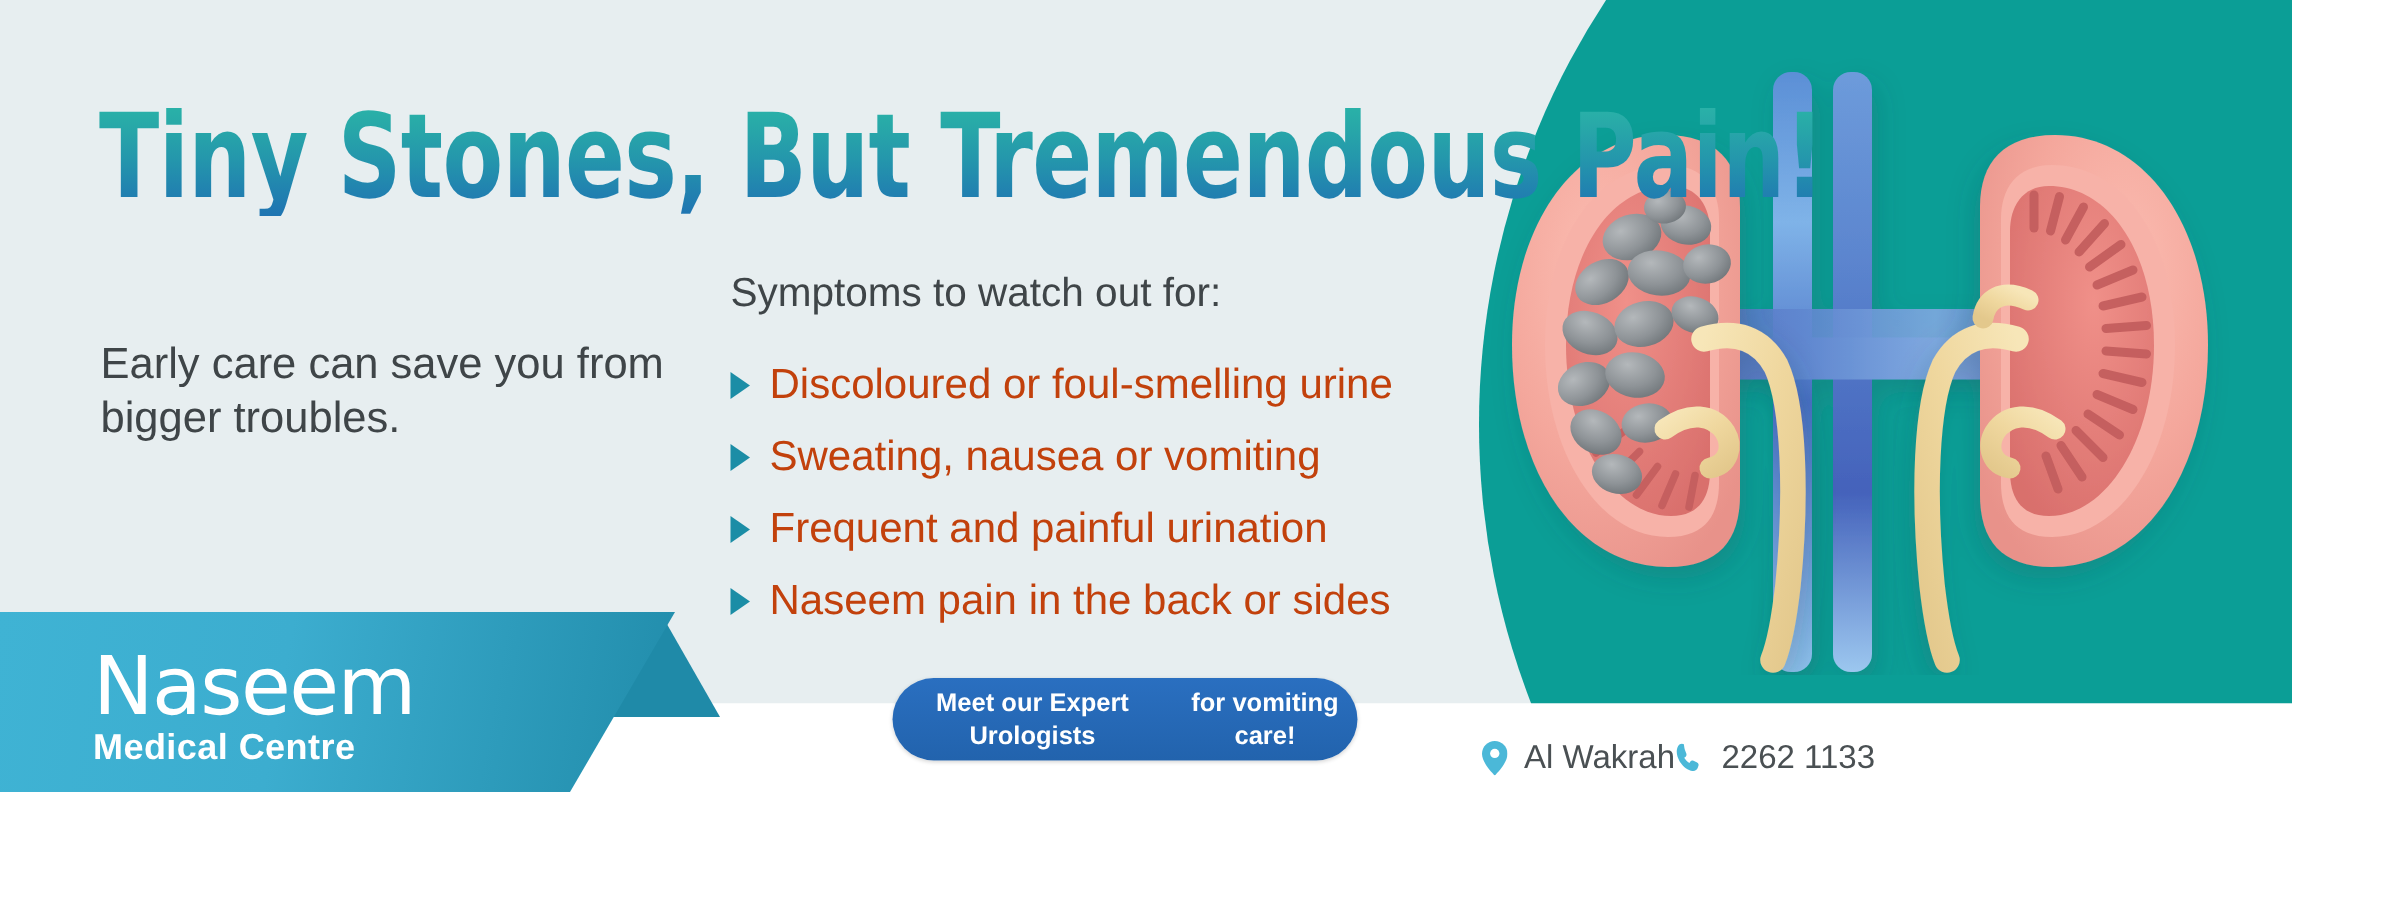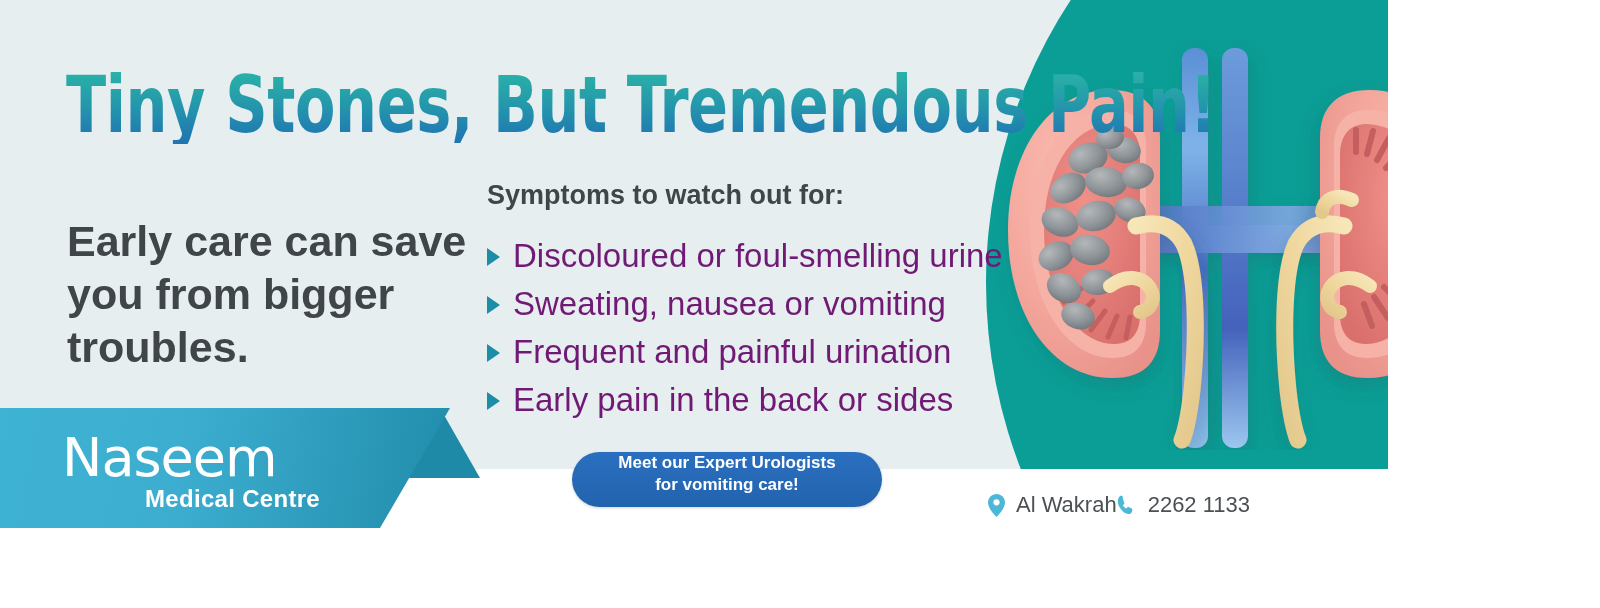--- a/index.html
+++ b/index.html
@@ -4,21 +4,21 @@
 <style>
   * { margin:0; padding:0; box-sizing:border-box; }
   html, body {
     width:1600px; height:608px;
     background:#ffffff;
     font-family:"Liberation Sans", sans-serif;
     overflow:hidden;
   }
   #banner {
     position:relative;
-    width:1388px; height:608px;
+    width:1528px; height:608px;
     background:#ffffff;
     overflow:hidden;
   }
   
   .bg-light {
     position:absolute; left:0; top:0;
     width:1600px; height:469px;
     background:#e7eef0;
   }
   .bg-white-strip {
@@ -54,34 +54,34 @@
     background:linear-gradient(180deg,#2ab5a8 0%,#28a9a8 22%,#2496ac 52%,#2181b0 80%,#1f74b2 100%);
     -webkit-background-clip:text;
     background-clip:text;
     color:transparent;
     -webkit-text-fill-color:transparent;
   }
 
   
   .subhead {
     position:absolute;
-    left:67px; top:215px;
+    left:67px; top:226px;
     width:400px;
-    font-size:43px;
+    font-size:29px;
     line-height:1.23;
     color:#3f4548;
-    font-weight:700;
+    font-weight:400;
   }
 
   
   .symptoms-title {
     position:absolute;
     left:487px; top:180px;
     font-size:27px;
-    font-weight:bold;
+    font-weight:normal;
     color:#3f4548;
   }
   .symptoms-list {
     position:absolute;
     left:487px; top:232px;
     list-style:none;
   }
   .symptom-row {
     display:flex;
     align-items:center;
@@ -90,40 +90,41 @@
   }
   .bullet-tri {
     width:0; height:0;
     border-left:13px solid #1b8da6;
     border-top:9px solid transparent;
     border-bottom:9px solid transparent;
     flex:none;
     margin-top:2px;
   }
   .symptom-text {
-    font-size:33px;
-    color:#701a75;
+    font-size:28px;
+    color:#c2410c;
     white-space:nowrap;
   }
 
   
   .cta {
     position:absolute;
-    left:572px; top:452px;
+    left:595px; top:452px;
     width:310px; height:55px;
     border-radius:28px;
     background:linear-gradient(180deg,#2a6fc0 0%,#2263ad 100%);
     color:#ffffff;
     font-size:17px;
     font-weight:bold;
     line-height:1.28;
     text-align:center;
     display:flex;
-    flex-direction:column;
+    flex-direction:row;
     align-items:center;
+    justify-content:center;
     cursor:pointer;
     border:none;
     box-shadow:0 1px 3px rgba(0,0,0,0.18);
   }
 
   
   .logo-banner {
     position:absolute;
     left:0; top:408px;
     width:470px; height:120px;
@@ -141,21 +142,21 @@
     color:#ffffff;
     line-height:0.96;
     letter-spacing:-1px;
     font-family:"DejaVu Sans","Liberation Sans",sans-serif;
   }
   .logo-sub {
     font-size:24px;
     font-weight:bold;
     color:#ffffff;
     letter-spacing:0.3px;
-    text-align:right;
+    text-align:left;
     margin-top:1px;
     padding-right:2px;
   }
   .logo-triangle {
     position:absolute;
     left:400px; top:408px;
     width:0; height:0;
     border-left:40px solid transparent;
     border-right:40px solid transparent;
     border-bottom:70px solid #1f8aa8;
@@ -332,21 +333,21 @@
     <li class="symptom-row">
       <span class="bullet-tri"></span>
       <span class="symptom-text">Sweating, nausea or vomiting</span>
     </li>
     <li class="symptom-row">
       <span class="bullet-tri"></span>
       <span class="symptom-text">Frequent and painful urination</span>
     </li>
     <li class="symptom-row">
       <span class="bullet-tri"></span>
-      <span class="symptom-text">Early pain in the back or sides</span>
+      <span class="symptom-text">Naseem pain in the back or sides</span>
     </li>
   </ul>
 
   <button class="cta">
     <span>Meet our Expert Urologists</span>
     <span>for vomiting care!</span>
   </button>
 
   <div class="logo-triangle"></div>
   <div class="logo-banner"></div>

